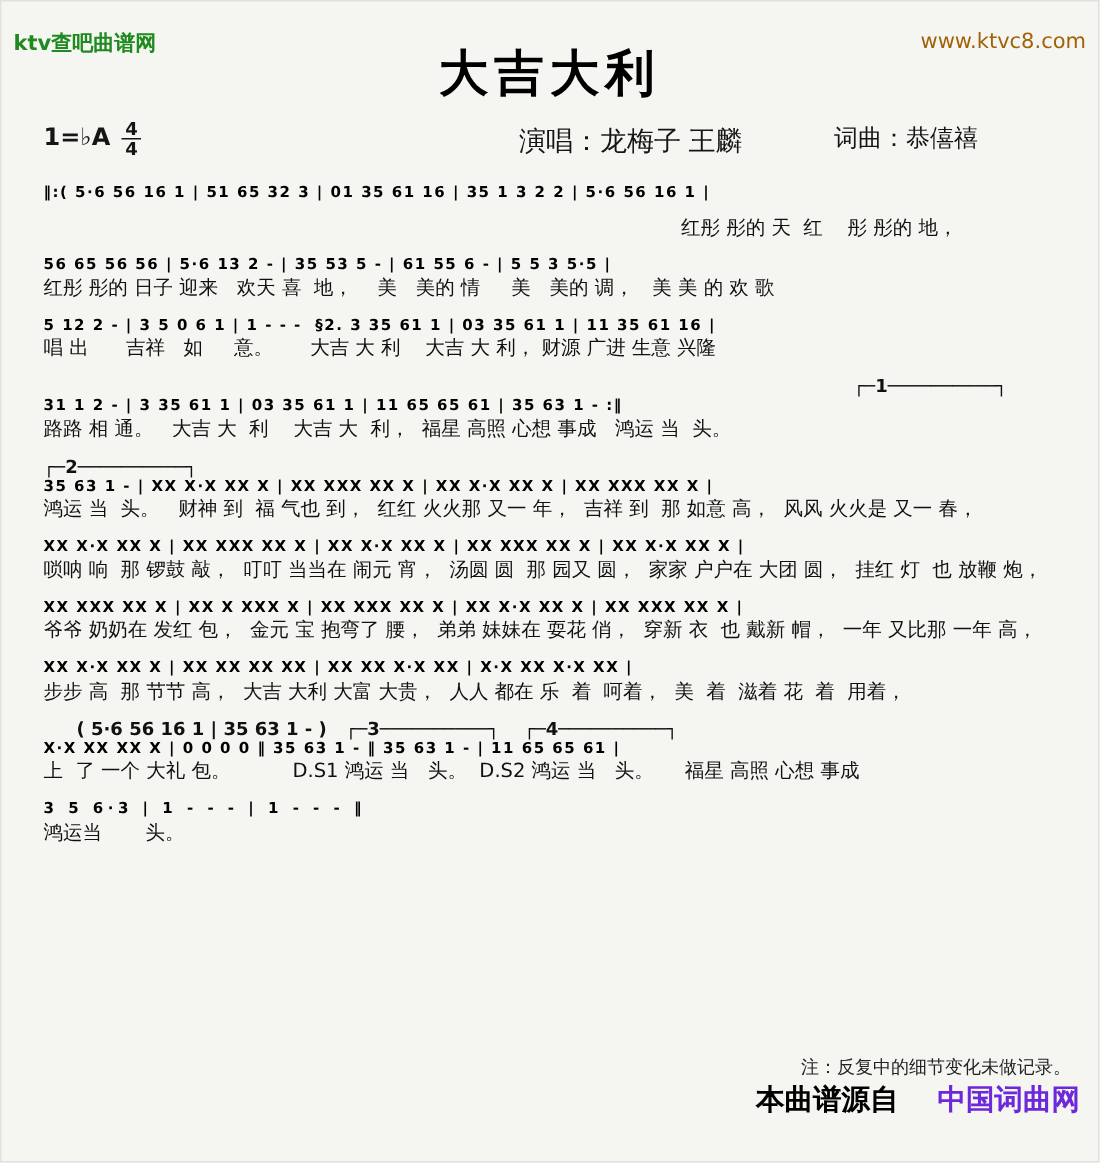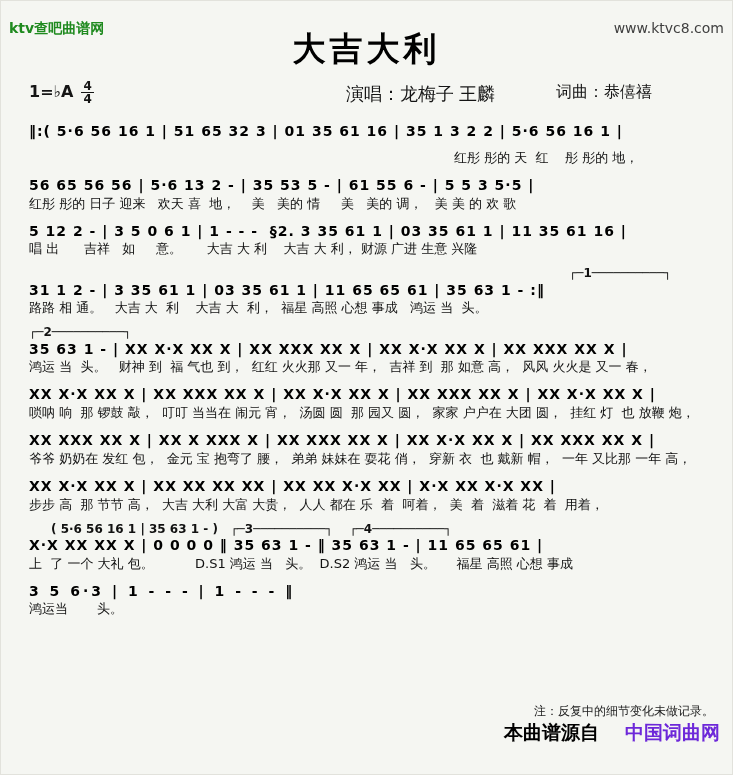--- a/index.html
+++ b/index.html
@@ -9,34 +9,34 @@
     background:#f5f6f2;
     overflow:hidden;
     color:#151515;
     font-family:"DejaVu Sans","Liberation Sans",sans-serif;
     box-sizing:border-box;
     border:1px solid #e2e2dc;
   }
   
   .topbar{position:absolute;top:0;left:0;right:0;height:22px;margin-top:19px;}
   .site-left{position:absolute;left:8px;top:0;font-size:14px;font-weight:bold;color:#1f8a1f;text-decoration:none;cursor:pointer;}
-  .site-right{position:absolute;right:8px;top:0;font-size:14px;color:#404040;text-decoration:none;cursor:pointer;}
+  .site-right{position:absolute;right:8px;top:0;font-size:14px;color:#a16207;text-decoration:none;cursor:pointer;}
   .title{margin-top:26px;text-align:center;font-size:33px;font-weight:bold;letter-spacing:4px;color:#000;}
   .meta{position:relative;margin-top:6px;height:34px;}
   .keysig{position:absolute;left:28px;top:2px;font-size:16px;font-weight:bold;white-space:nowrap;}
   .frac{display:inline-block;vertical-align:middle;text-align:center;margin-left:8px;line-height:1;}
   .frac .num{display:block;font-size:12px;font-weight:bold;border-bottom:1.5px solid #151515;padding:0 2px;}
   .frac .den{display:block;font-size:12px;font-weight:bold;padding:0 2px;}
   .performer{position:absolute;left:345px;top:4px;font-size:18px;font-family:Liberation Sans, sans-serif;}
   .composer{position:absolute;left:555px;top:4px;font-size:16px;font-family:"DejaVu Serif","Liberation Serif",serif;}
   
   .score{margin:10px 0 0 28px;}
   .system{margin-bottom:9px;}
   .pre{font-size:12px;font-weight:bold;white-space:pre;line-height:1.1;color:#111;}
-  .notation{font-size:14px;font-weight:bold;white-space:pre;letter-spacing:1px;line-height:1.35;color:#000;}
+  .notation{font-size:10px;font-weight:bold;white-space:pre;letter-spacing:1px;line-height:1.35;color:#000;}
   .lyrics{font-size:13px;white-space:pre;line-height:1.3;margin-top:1px;color:#111;}
   .system div:empty{display:none;}
   .s2 .lyrics{padding-left:425px;}
   .s5 .pre{padding-left:540px;}
   .s10 .pre{padding-left:22px;}
   .s11 .notation{letter-spacing:3px;}
   
   .note{position:absolute;right:18px;bottom:54px;font-size:12px;font-family:"DejaVu Serif","Liberation Serif",serif;color:#222;margin-left:19px;}
   .footer{position:absolute;right:12px;bottom:6px;font-size:19px;font-weight:bold;white-space:pre;}
   .footer .plain{color:#000;}

